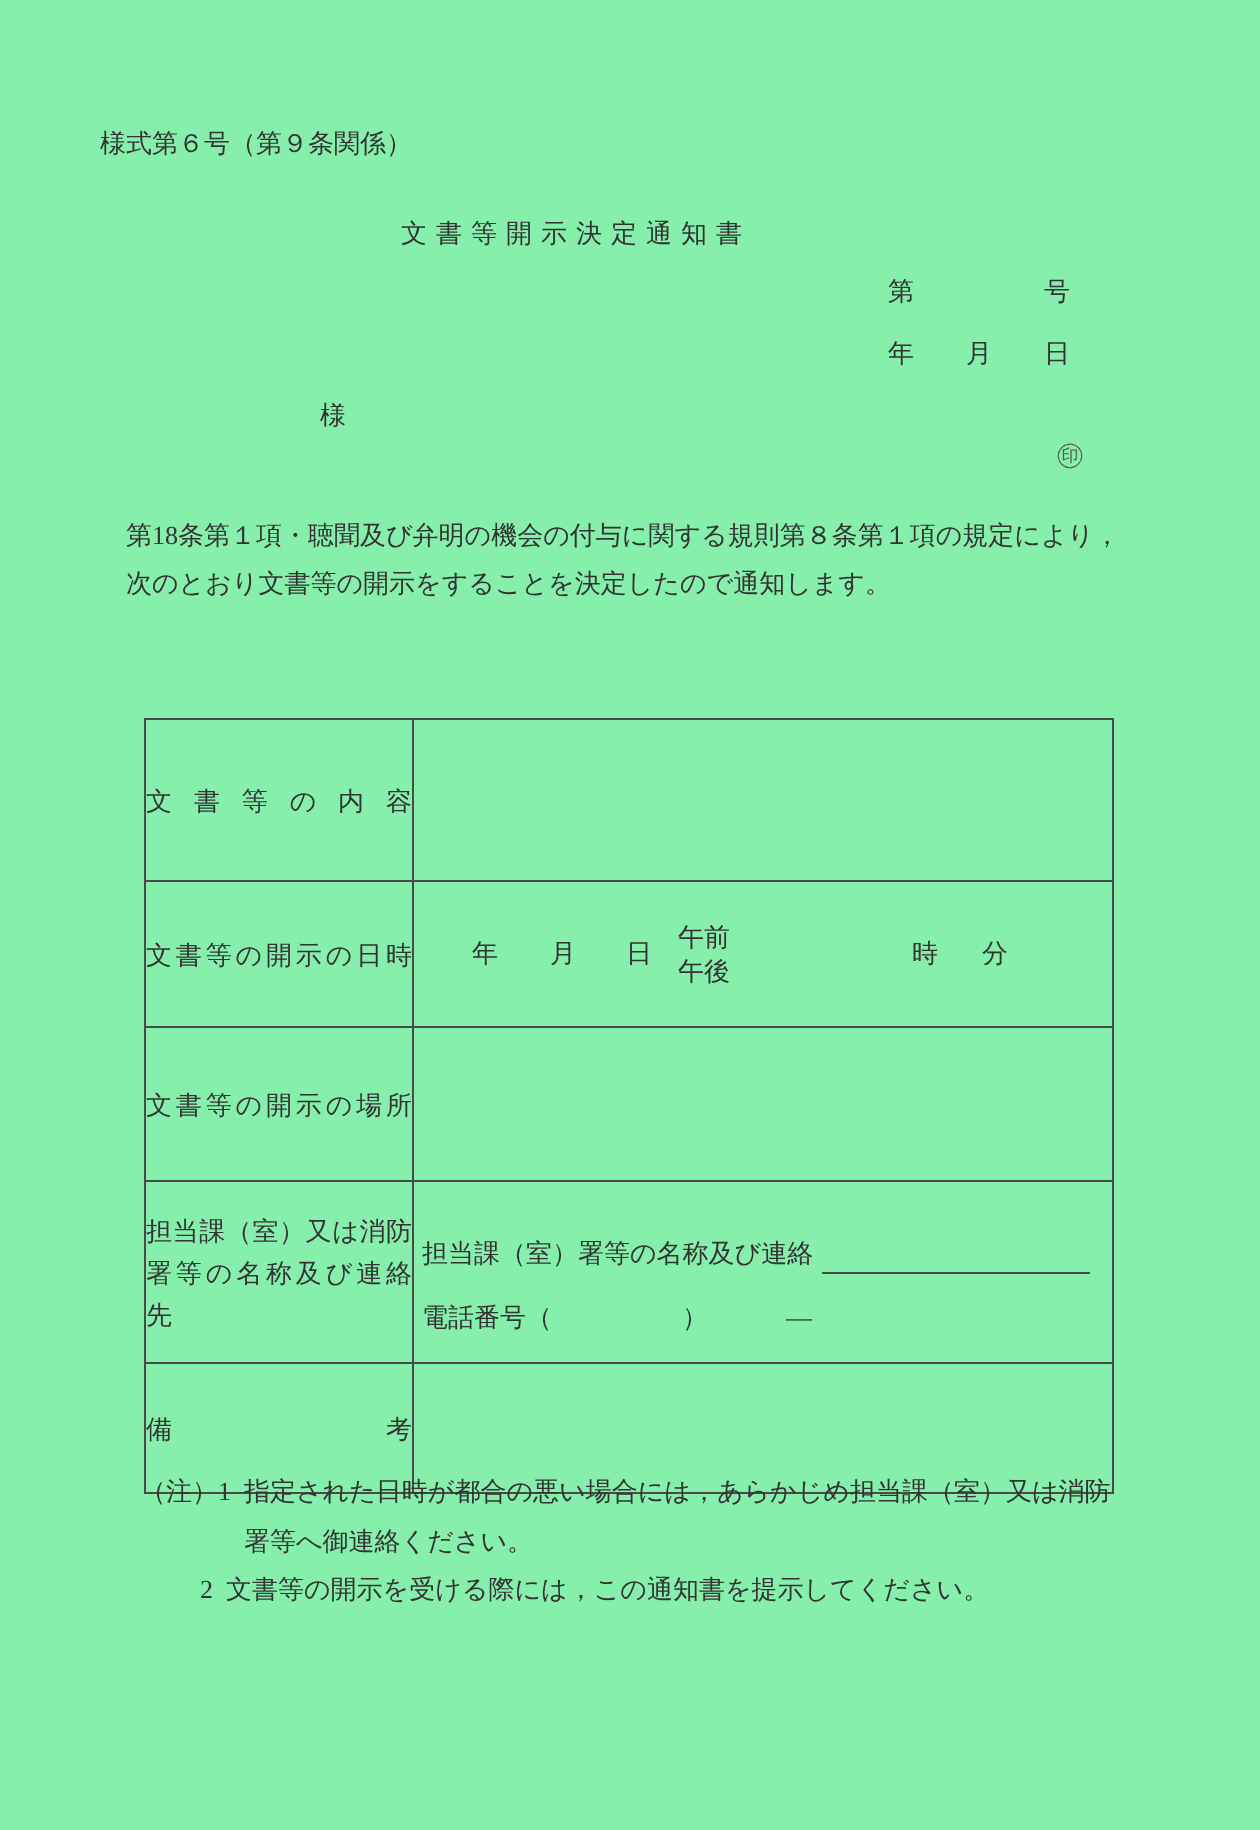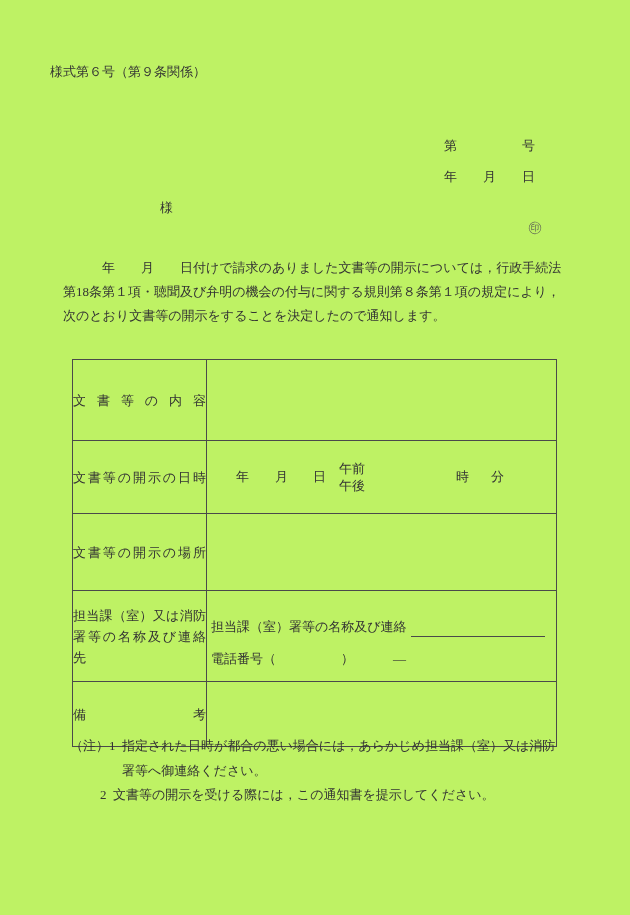--- a/index.html
+++ b/index.html
@@ -1,19 +1,19 @@
 <!DOCTYPE html>
 <html><head>
 <meta charset="utf-8">
 <style>
   html,body { margin:0; padding:0; background:#ffffff; }
   .page {
     position:relative;
     width:630px; height:915px;
-    background:#bef264;
+    background:#86efac;
     color:#333333;
     font-family:"Liberation Serif","DejaVu Serif",serif;
     font-size:13px;
     overflow:hidden;
   }
   .form-number { position:absolute; left:50px; top:63px; white-space:pre; }
   .doc-title   { position:absolute; left:0; top:108px; width:576px; text-align:center; letter-spacing:4.5px; }
   .doc-number  { position:absolute; right:95px; top:137px; white-space:pre;text-align:center; }
   .doc-date    { position:absolute; right:95px; top:168px; white-space:pre; }
   .addressee   { position:absolute; left:160px; top:199px; }
@@ -54,30 +54,30 @@
   .note-num { flex:0 0 8px; }
   .note-text { flex:none; margin-left:5px; width:436px; }
 </style>
 </head>
 <body>
 
 <div class="page">
 
   <div class="form-number">様式第６号（第９条関係）</div>
 
+  <div class="doc-title">文書等開示決定通知書</div>
 
   <div class="doc-number">第　　　　　号</div>
   <div class="doc-date">年　　月　　日</div>
 
   <div class="addressee">様</div>
 
   <div class="seal">㊞</div>
 
   <div class="body-text">
-    <div class="body-line">　　　年　　月　　日付けで請求のありました文書等の開示については，行政手続法</div>
     <div class="body-line">第18条第１項・聴聞及び弁明の機会の付与に関する規則第８条第１項の規定により，</div>
     <div class="body-line">次のとおり文書等の開示をすることを決定したので通知します。</div>
   </div>
 
   <table class="form-table">
     <tbody>
         <tr class="r1">
       <td class="label-cell">文書等の内容</td>
       <td class="value-cell"></td>
     </tr>

